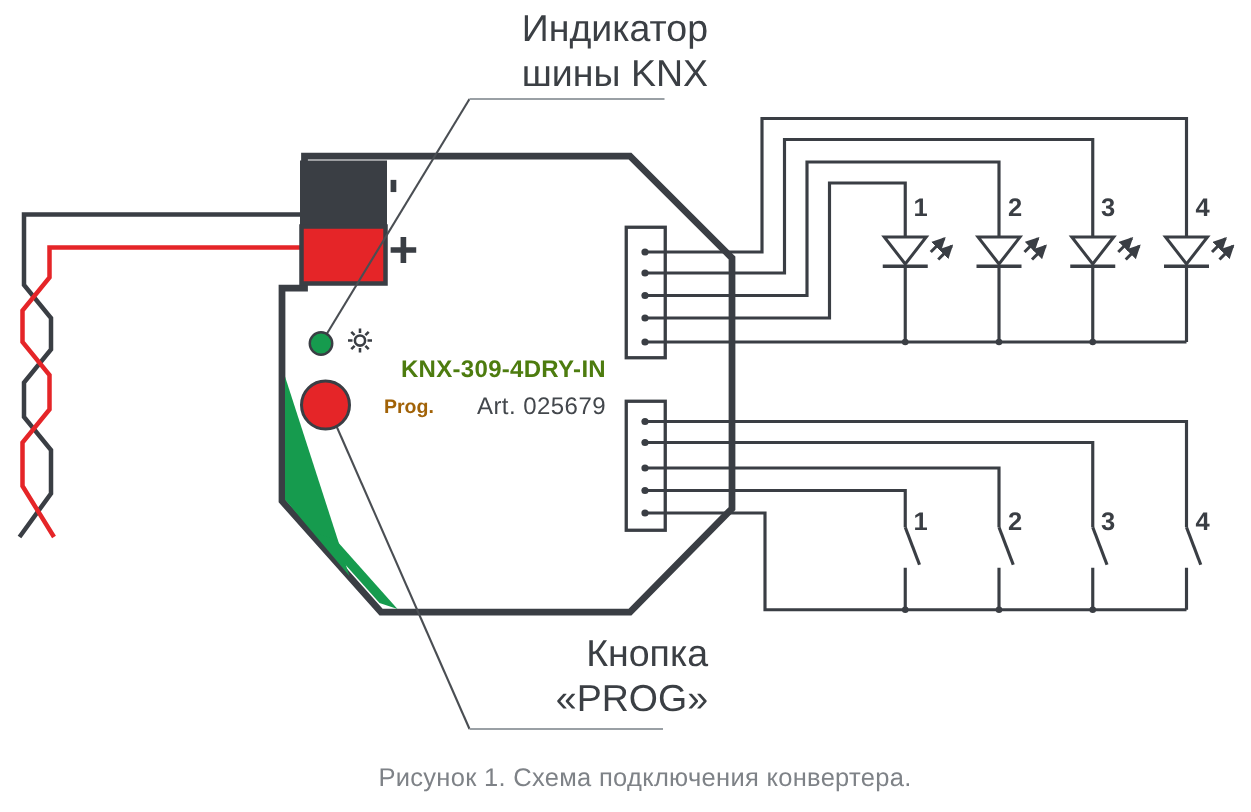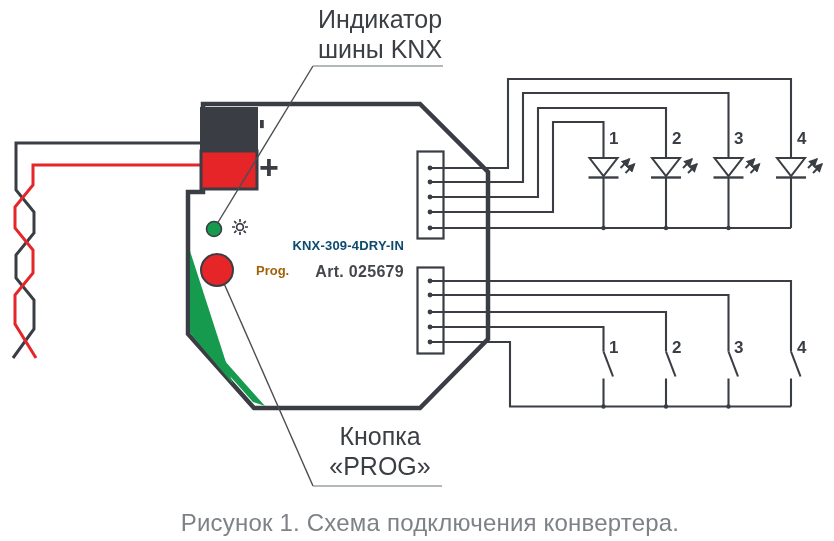--- a/index.html
+++ b/index.html
@@ -2,29 +2,29 @@
 <html><head>
 <meta charset="utf-8">
 <style>
   html,body{margin:0;padding:0;background:#ffffff;}
   #stage{
     position:relative;width:834px;height:541px;background:#ffffff;overflow:hidden;
     font-family:"Liberation Sans", sans-serif;color:#3a3e44;
   }
   .abs{position:absolute;}
   .label-big{font-size:25px;line-height:30px;color:#3b3f44;white-space:nowrap;}
-  .label-center{text-align:center;width:184px;}
-  .device-text{width:200px;text-align:right;white-space:nowrap;font-weight:bold;}
-  .device-name{font-size:13px;font-weight:bold;color:#0c4a6e;letter-spacing:0.2px;}
+  .label-center{text-align:right;width:184px;}
+  .device-text{width:200px;text-align:right;white-space:nowrap;}
+  .device-name{font-size:16px;font-weight:bold;color:#4d7c0f;letter-spacing:0.2px;}
   .device-art{font-size:16px;color:#43474c;letter-spacing:0.3px;}
   .prog-btn-label{font-size:13px;font-weight:bold;color:#a16207;}
   .num{font-size:17px;font-weight:bold;color:#3a3e44;line-height:17px;}
   .minus{font-size:32px;font-weight:bold;transform:rotate(90deg);line-height:16px;color:#3a3e44;}
   .plus{font-size:34px;font-weight:bold;line-height:34px;color:#3a3e44;}
-  .caption{width:600px;text-align:center;font-size:24px;color:#7e8287;letter-spacing:0.2px;}
+  .caption{width:600px;text-align:center;font-size:17px;color:#7e8287;letter-spacing:0.2px;}
   svg{display:block;}
 </style>
 </head>
 <body>
 
 <div id="stage">
 
   <svg class="abs" style="left:0;top:0" width="834" height="541" viewBox="0 0 834 541">
     <defs>
       <marker id="ah" viewBox="0 0 10 10" refX="8.5" refY="5" markerWidth="4.6" markerHeight="4.6" orient="auto">

